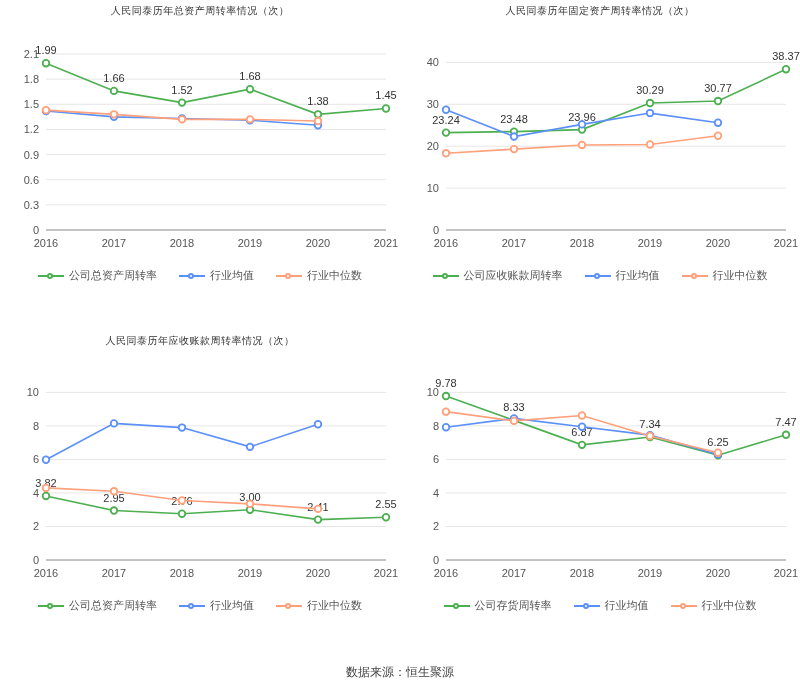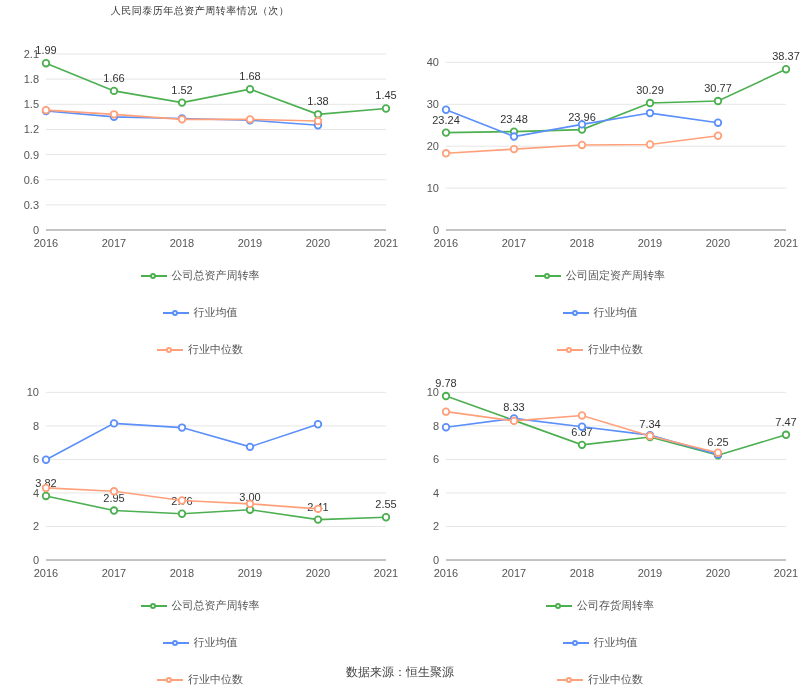--- a/index.html
+++ b/index.html
@@ -43,21 +43,20 @@
     position:absolute;
     left:0;
     top:268px;
     width:400px;
     display:flex;
     justify-content:center;
     align-items:center;
     gap:22px;
     font-size:11px;
     color:#555;
-    flex-direction:column;
   }
   .legend-item{display:flex;align-items:center;gap:5px;white-space:nowrap;}
   .lg-line{width:26px;height:0;border-top-width:2px;border-top-style:solid;position:relative;}
   .lg-dot{
     position:absolute;left:9px;top:-4px;width:6px;height:6px;border-radius:50%;
     background:#fff;border-width:2px;border-style:solid;box-sizing:border-box;
   }
   .source{
     position:absolute;
     left:0;top:664px;width:800px;
@@ -139,20 +138,21 @@
         </div>
         <div class="legend-item">
           <span class="lg-line" style="border-top-color: rgb(255, 160, 122);">
             <span class="lg-dot" style="border-color: rgb(255, 160, 122);"></span>
           </span>
           <span>行业中位数</span>
         </div>
       </div>
   </div>
   <div class="panel">
+    <div class="chart-title">人民同泰历年固定资产周转率情况（次）</div>
     <div class="plot">
         <svg width="400" height="230" viewBox="0 0 400 230">
           <line x1="46" y1="202" x2="386" y2="202" stroke="#888888" stroke-width="1"></line>
           <text x="39" y="206" text-anchor="end" font-size="11" fill="#555555">0</text>
           <line x1="46" y1="160.0952380952381" x2="386" y2="160.0952380952381" stroke="#e6e6e6" stroke-width="1"></line>
           <text x="39" y="164.0952380952381" text-anchor="end" font-size="11" fill="#555555">10</text>
           <line x1="46" y1="118.19047619047619" x2="386" y2="118.19047619047619" stroke="#e6e6e6" stroke-width="1"></line>
           <text x="39" y="122.19047619047619" text-anchor="end" font-size="11" fill="#555555">20</text>
           <line x1="46" y1="76.28571428571428" x2="386" y2="76.28571428571428" stroke="#e6e6e6" stroke-width="1"></line>
           <text x="39" y="80.28571428571428" text-anchor="end" font-size="11" fill="#555555">30</text>
@@ -189,37 +189,38 @@
           <circle cx="182" cy="116.93333333333334" r="3.3" fill="#ffffff" stroke="#ffa07a" stroke-width="1.8"></circle>
           <circle cx="250" cy="116.51428571428572" r="3.3" fill="#ffffff" stroke="#ffa07a" stroke-width="1.8"></circle>
           <circle cx="318" cy="107.71428571428572" r="3.3" fill="#ffffff" stroke="#ffa07a" stroke-width="1.8"></circle>
         </svg>
       </div>
     <div class="legend">
         <div class="legend-item">
           <span class="lg-line" style="border-top-color: rgb(76, 175, 80);">
             <span class="lg-dot" style="border-color: rgb(76, 175, 80);"></span>
           </span>
-          <span>公司固定资产周转率</span>
+          <span>公司应收账款周转率</span>
         </div>
         <div class="legend-item">
           <span class="lg-line" style="border-top-color: rgb(91, 143, 249);">
             <span class="lg-dot" style="border-color: rgb(91, 143, 249);"></span>
           </span>
           <span>行业均值</span>
         </div>
         <div class="legend-item">
           <span class="lg-line" style="border-top-color: rgb(255, 160, 122);">
             <span class="lg-dot" style="border-color: rgb(255, 160, 122);"></span>
           </span>
           <span>行业中位数</span>
         </div>
       </div>
   </div>
   <div class="panel">
+    <div class="chart-title">人民同泰历年应收账款周转率情况（次）</div>
     <div class="plot">
         <svg width="400" height="230" viewBox="0 0 400 230">
           <line x1="46" y1="202" x2="386" y2="202" stroke="#888888" stroke-width="1"></line>
           <text x="39" y="206" text-anchor="end" font-size="11" fill="#555555">0</text>
           <line x1="46" y1="168.47619047619048" x2="386" y2="168.47619047619048" stroke="#e6e6e6" stroke-width="1"></line>
           <text x="39" y="172.47619047619048" text-anchor="end" font-size="11" fill="#555555">2</text>
           <line x1="46" y1="134.95238095238096" x2="386" y2="134.95238095238096" stroke="#e6e6e6" stroke-width="1"></line>
           <text x="39" y="138.95238095238096" text-anchor="end" font-size="11" fill="#555555">4</text>
           <line x1="46" y1="101.42857142857143" x2="386" y2="101.42857142857143" stroke="#e6e6e6" stroke-width="1"></line>
           <text x="39" y="105.42857142857143" text-anchor="end" font-size="11" fill="#555555">6</text>

